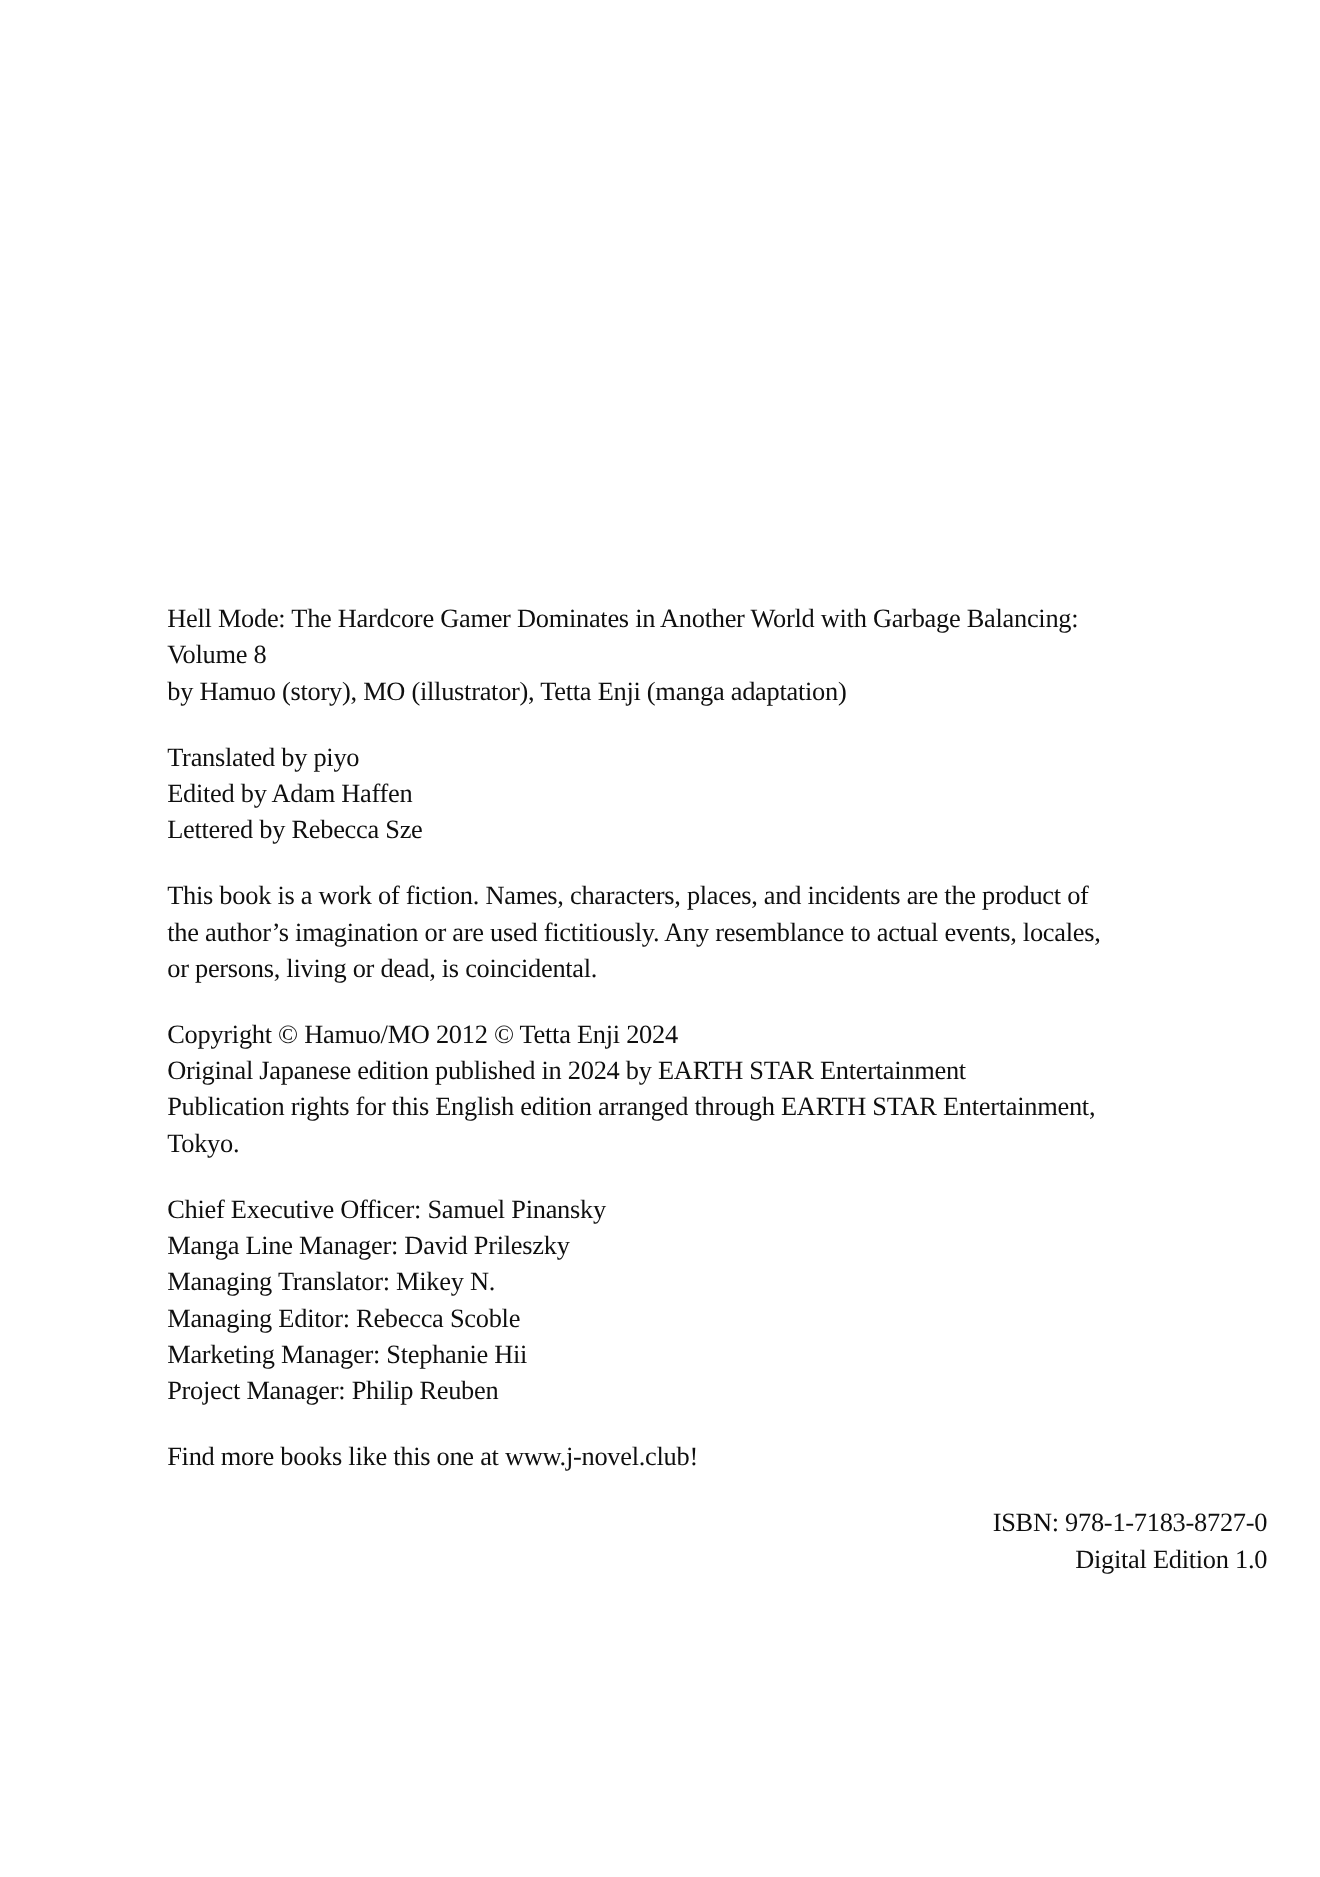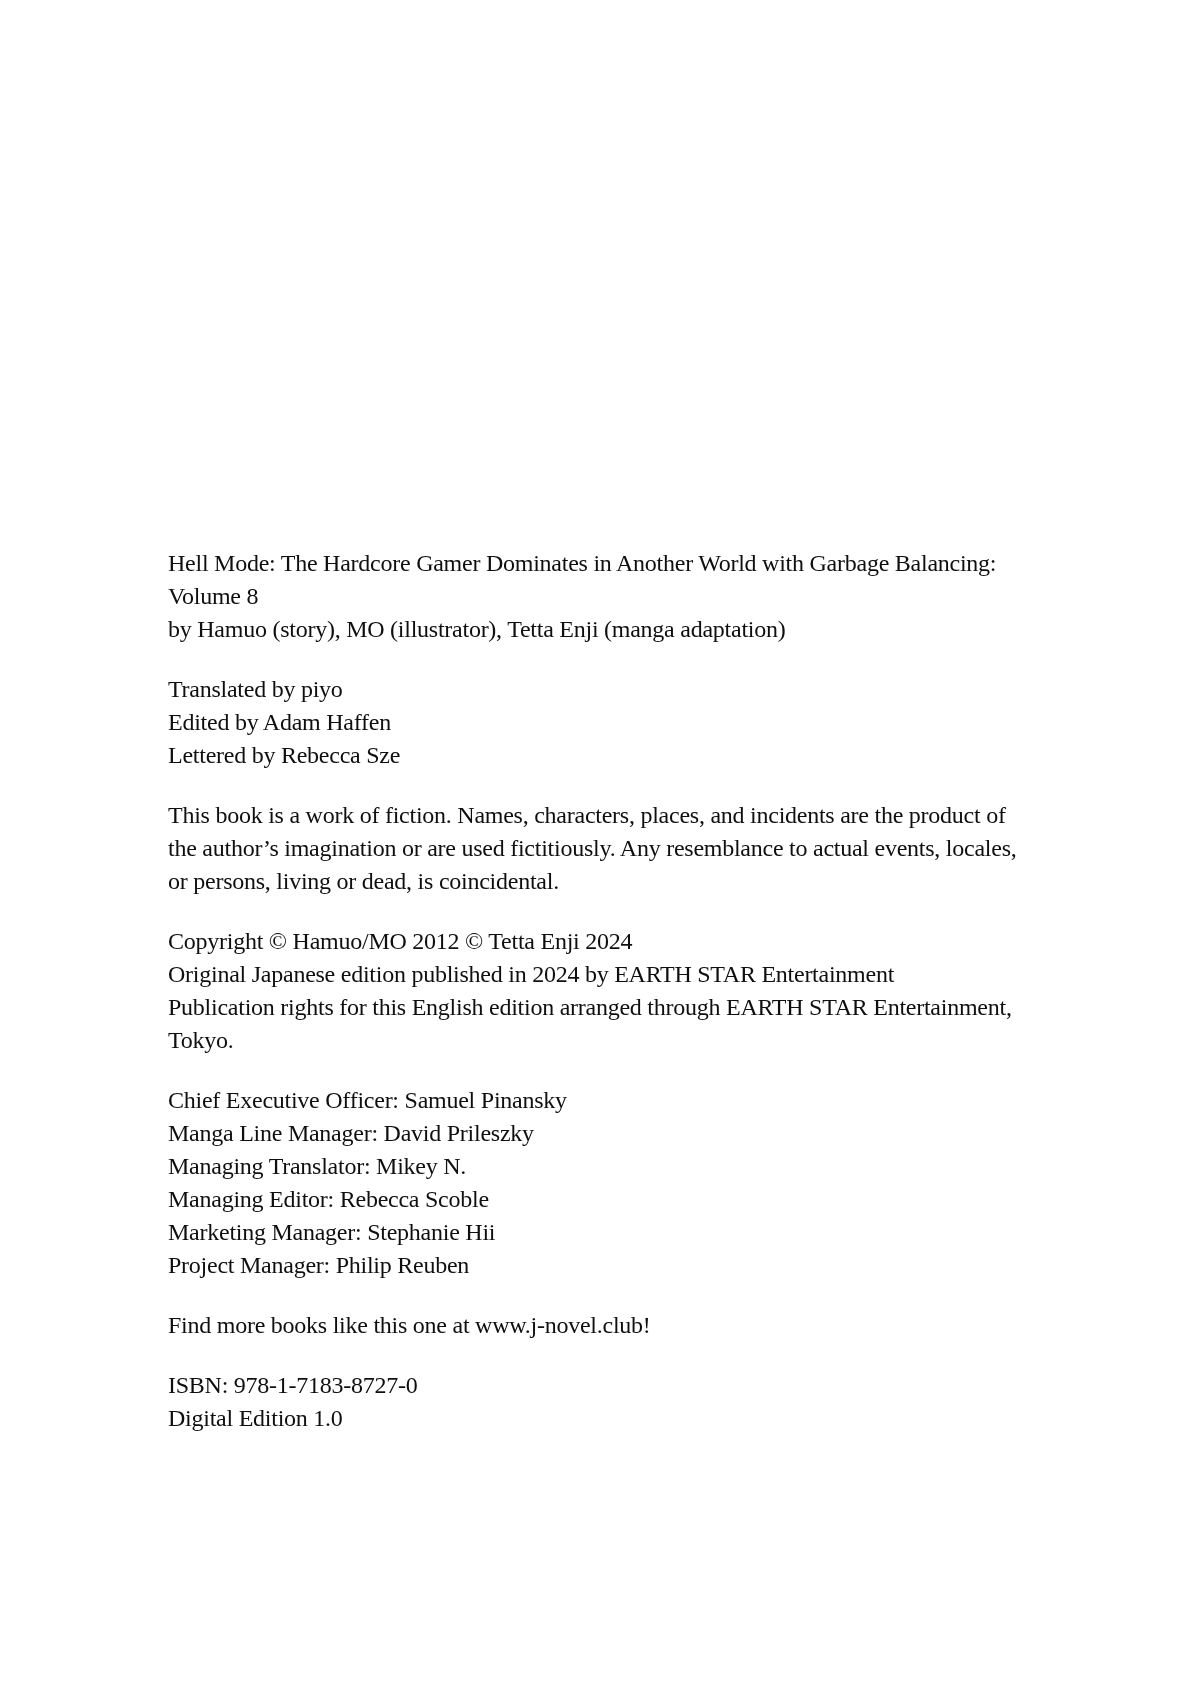--- a/index.html
+++ b/index.html
@@ -12,27 +12,27 @@
     position: relative;
     overflow: hidden;
   }
   .colophon {
     position: absolute;
     left: 152px;
     top: 547px;
     width: 1000px;
   }
   .colophon p {
-    margin: 0 0 27px 16px;
+    margin: 0 0 27px 0;
     font-size: 24px;
     line-height: 33px;
     letter-spacing: -0.25px;
     white-space: pre-line;
   }
-  .colophon p:last-child { margin-bottom: 0; }
+  .colophon p:last-child { margin-bottom: 0; text-align: right; }
 </style>
 </head>
 <body>
 
 <main class="colophon">
   <p>Hell Mode: The Hardcore Gamer Dominates in Another World with Garbage Balancing:
 Volume 8
 by Hamuo (story), MO (illustrator), Tetta Enji (manga adaptation)</p>
 
   <p>Translated by piyo

